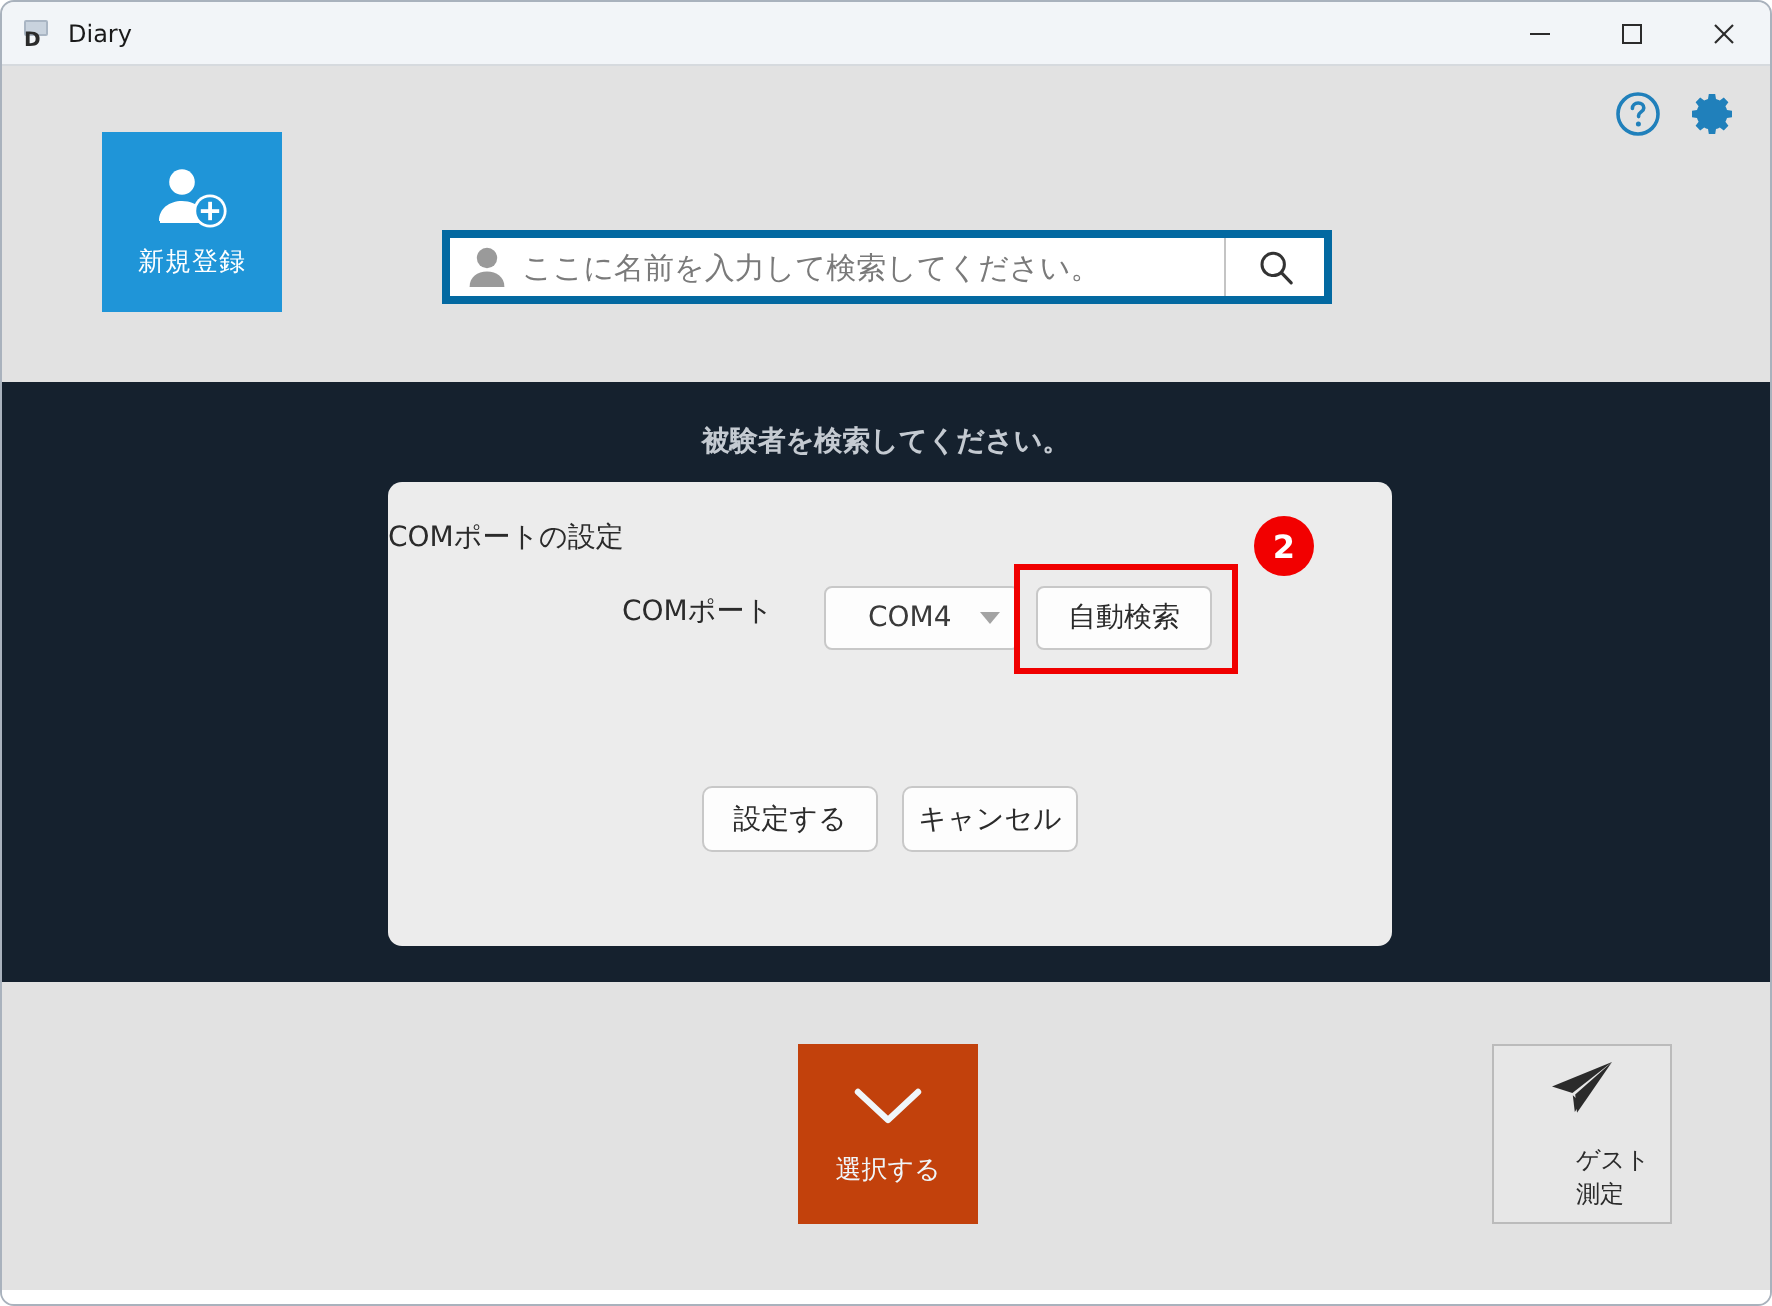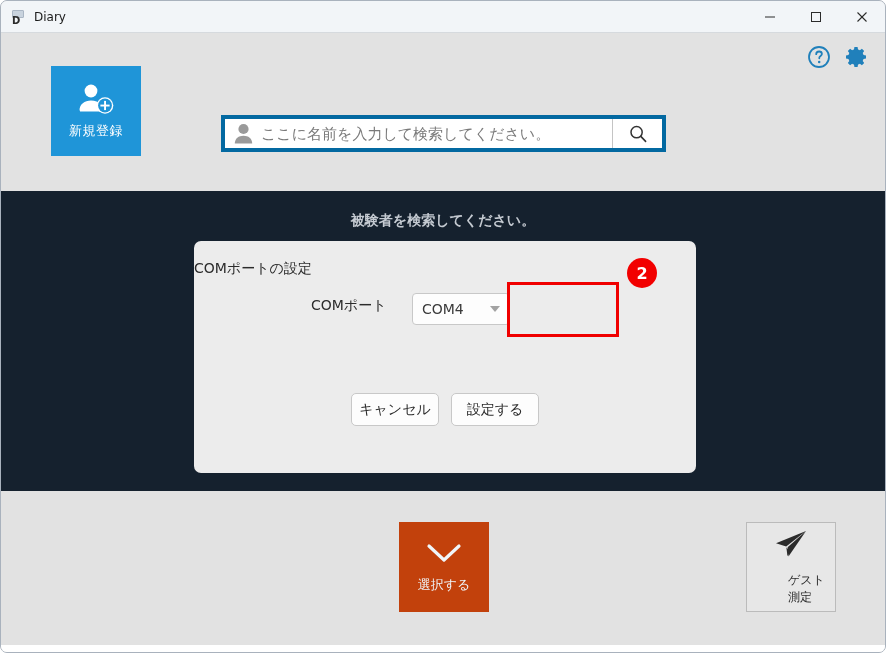--- a/index.html
+++ b/index.html
@@ -134,21 +134,21 @@
     position: absolute; left: 117px; top: 56px;
     font-size: 14px; color: #2b2b2b;
   }
   .com-select {
     position: absolute; left: 218px; top: 52px;
     width: 98px; height: 32px;
     background: #fdfdfd; border: 1px solid #c8c8c8; border-radius: 4px;
     display: flex; align-items: center; cursor: pointer;
   }
   .com-select .val {
-    font-size: 14px; color: #3a3a3a; padding-left: 9px; flex: 1 1 auto;
+    font-size: 14px; color: #3a3a3a; padding-left: 21px; flex: 1 1 auto;
   }
   .com-caret {
     width: 0; height: 0;
     border-left: 5px solid transparent; border-right: 5px solid transparent;
     border-top: 6px solid #a3a3a3; margin-right: 9px;
   }
   .autosearch-btn {
     position: absolute; left: 324px; top: 52px;
     width: 88px; height: 32px;
     background: #fdfdfd; border: 1px solid #c8c8c8; border-radius: 4px;
@@ -294,26 +294,27 @@
   <div class="dialog">
     <div class="dialog-title">COMポートの設定</div>
 
     <div class="com-label">COMポート</div>
 
     <div class="com-select">
       <span class="val">COM4</span>
       <span class="com-caret"></span>
     </div>
 
+    <button class="autosearch-btn">自動検索</button>
     <div class="highlight-box"></div>
     <div class="step-badge">2</div>
 
     <div class="dialog-actions">
+      <button class="dlg-btn">設定する</button>
       <button class="dlg-btn">キャンセル</button>
-      <button class="dlg-btn">設定する</button>
     </div>
   </div>
 
   <div class="bottom-area">
     <div class="select-btn">
       <svg width="44" height="26" viewBox="0 0 44 26">
         <polyline points="7,6 22,20 37,6" fill="none" stroke="#f0f6fa" stroke-width="3.2" stroke-linecap="round" stroke-linejoin="round"></polyline>
       </svg>
       <span class="sel-label">選択する</span>
     </div>

